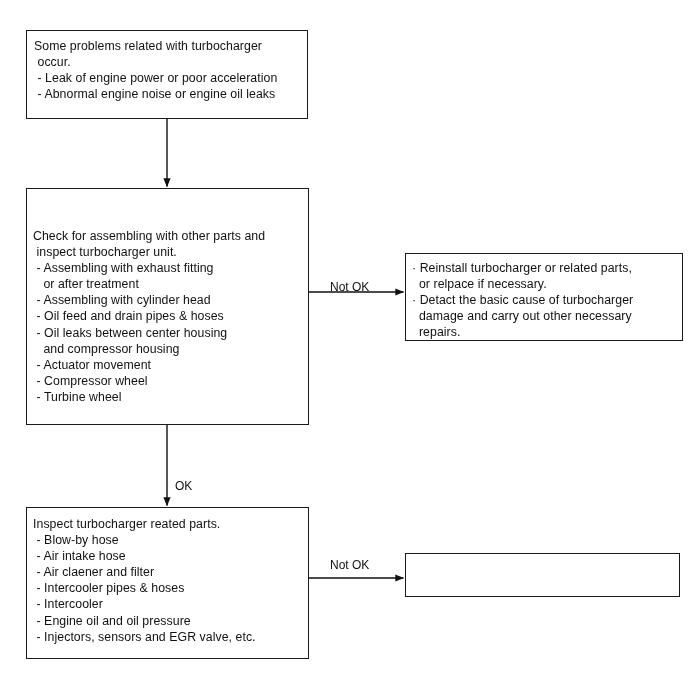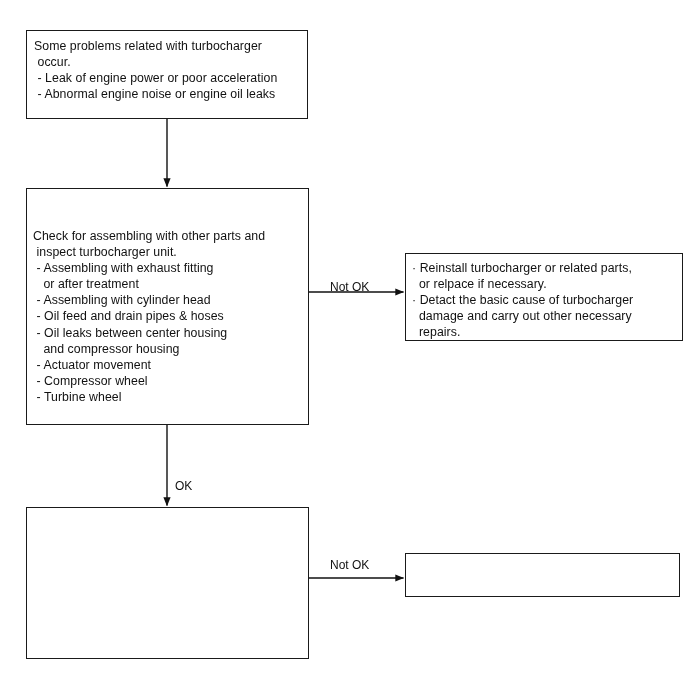--- a/index.html
+++ b/index.html
@@ -118,20 +118,28 @@
  - Turbine wheel</div>
 
   <div class="box" id="box-action-unit"></div>
   <div class="box-text" id="txt-action-unit">· Reinstall turbocharger or related parts,
   or relpace if necessary.
 · Detact the basic cause of turbocharger
   damage and carry out other necessary
   repairs.</div>
 
   <div class="box" id="box-inspect-rel"></div>
+  <div class="box-text" id="txt-inspect-rel">Inspect turbocharger reated parts.
+ - Blow-by hose
+ - Air intake hose
+ - Air claener and filter
+ - Intercooler pipes &amp; hoses
+ - Intercooler
+ - Engine oil and oil pressure
+ - Injectors, sensors and EGR valve, etc.</div>
 
   <div class="box" id="box-action-rel"></div>
 
   <div class="edge-label" id="label-notok-1">Not OK</div>
   <div class="edge-label" id="label-ok">OK</div>
   <div class="edge-label" id="label-notok-2">Not OK</div>
 
 </div>
 
 </body></html>

